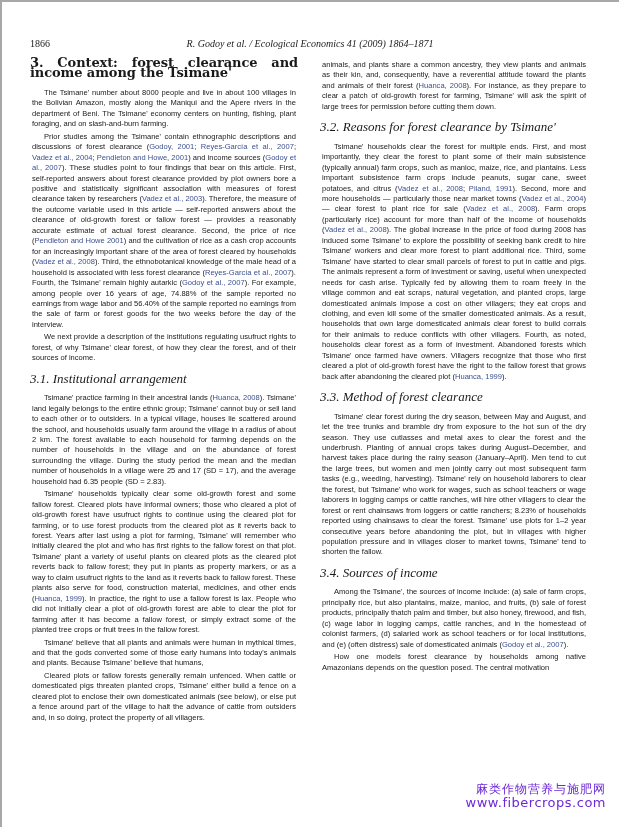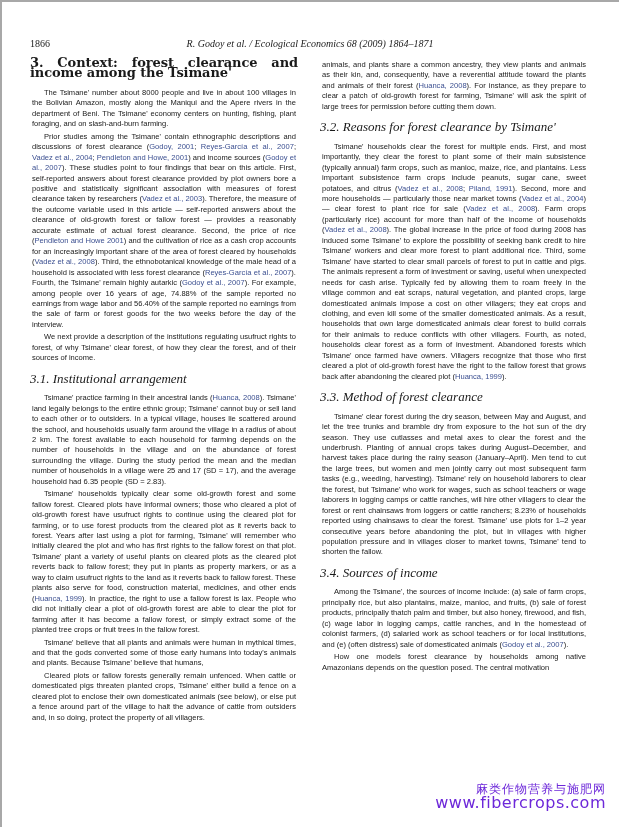--- a/index.html
+++ b/index.html
@@ -17,30 +17,30 @@
     font-size: 7.55px; line-height: 10.45px; text-align: justify; hyphens: none; }
   .col.left { left: 30px; }
   .col.right { left: 320px; }
   .col p { margin: 2px; text-indent: 12px; }
   h3.sec { margin: 0 0 9px 0; font-size: 13px; font-weight: bold; font-family: "DejaVu Serif", serif; letter-spacing: -0.1px; }
   h4.sub { margin: 10px 0 9px 0; font-size: 13px; font-weight: normal; font-style: italic; font-family: "Liberation Serif", serif; }
   .ref { color: #3b4f90; }
   .watermark { position: absolute; right: 14px; bottom: 18px; text-align: right; color: #6d28d9;
     font-family: "DejaVu Sans", sans-serif; line-height: 14px; }
   .watermark .cn { font-size: 12px; letter-spacing: 1px; }
-  .watermark .url { font-size: 16px; letter-spacing: 0.5px; }
+  .watermark .url { font-size: 13px; letter-spacing: 0.5px; }
 </style>
 </head>
 <body>
 
 <div class="frame"></div>
 
 <div class="running-head">
   <span class="pageno">1866</span>
-  <span class="journal">R. Godoy et al. / Ecological Economics 68 (2009) 1864–1871</span>
+  <span class="journal">R. Godoy et al. / Ecological Economics 41 (2009) 1864–1871</span>
 </div>
 
 <div class="col left">
   <h3 class="sec">3. Context: forest clearance and income among the Tsimane'</h3>
   <p>The Tsimane' number about 8000 people and live in about 100 villages in the Bolivian Amazon, mostly along the Maniqui and the Apere rivers in the department of Beni. The Tsimane' economy centers on hunting, fishing, plant foraging, and on slash-and-burn farming.</p>
   <p><span>Prior studies among the Tsimane' contain ethnographic descriptions and discussions of forest clearance (</span><span class="ref">Godoy, 2001</span><span>; </span><span class="ref">Reyes-García et al., 2007</span><span>; </span><span class="ref">Vadez et al., 2004</span><span>; </span><span class="ref">Pendleton and Howe, 2001</span><span>) and income sources (</span><span class="ref">Godoy et al., 2007</span><span>). These studies point to four findings that bear on this article. First, self-reported answers about forest clearance provided by plot owners bore a positive and statistically significant association with measures of forest clearance taken by researchers (</span><span class="ref">Vadez et al., 2003</span><span>). Therefore, the measure of the outcome variable used in this article — self-reported answers about the clearance of old-growth forest or fallow forest — provides a reasonably accurate estimate of actual forest clearance. Second, the price of rice (</span><span class="ref">Pendleton and Howe 2001</span><span>) and the cultivation of rice as a cash crop accounts for an increasingly important share of the area of forest cleared by households (</span><span class="ref">Vadez et al., 2008</span><span>). Third, the ethnobotanical knowledge of the male head of a household is associated with less forest clearance (</span><span class="ref">Reyes-García et al., 2007</span><span>). Fourth, the Tsimane' remain highly autarkic (</span><span class="ref">Godoy et al., 2007</span><span>). For example, among people over 16 years of age, 74.88% of the sample reported no earnings from wage labor and 56.40% of the sample reported no earnings from the sale of farm or forest goods for the two weeks before the day of the interview.</span></p>
   <p>We next provide a description of the institutions regulating usufruct rights to forest, of why Tsimane' clear forest, of how they clear the forest, and of their sources of income.</p>
   <h4 class="sub">3.1. Institutional arrangement</h4>
   <p><span>Tsimane' practice farming in their ancestral lands (</span><span class="ref">Huanca, 2008</span><span>). Tsimane' land legally belongs to the entire ethnic group; Tsimane' cannot buy or sell land to each other or to outsiders. In a typical village, houses lie scattered around the school, and households usually farm around the village in a radius of about 2 km. The forest available to each household for farming depends on the number of households in the village and on the abundance of forest surrounding the village. During the study period the mean and the median number of households in a village were 25 and 17 (SD = 17), and the average household had 6.35 people (SD = 2.83).</span></p>
   <p><span>Tsimane' households typically clear some old-growth forest and some fallow forest. Cleared plots have informal owners; those who cleared a plot of old-growth forest have usufruct rights to continue using the cleared plot for farming, or to use forest products from the cleared plot as it reverts back to forest. Years after last using a plot for farming, Tsimane' will remember who initially cleared the plot and who has first rights to the fallow forest on that plot. Tsimane' plant a variety of useful plants on cleared plots as the cleared plot reverts back to fallow forest; they put in plants as property markers, or as a way to claim usufruct rights to the land as it reverts back to fallow forest. These plants also serve for food, construction material, medicines, and other ends (</span><span class="ref">Huanca, 1999</span><span>). In practice, the right to use a fallow forest is lax. People who did not initially clear a plot of old-growth forest are able to clear the plot for farming after it has become a fallow forest, or simply extract some of the planted tree crops or fruit trees in the fallow forest.</span></p>

